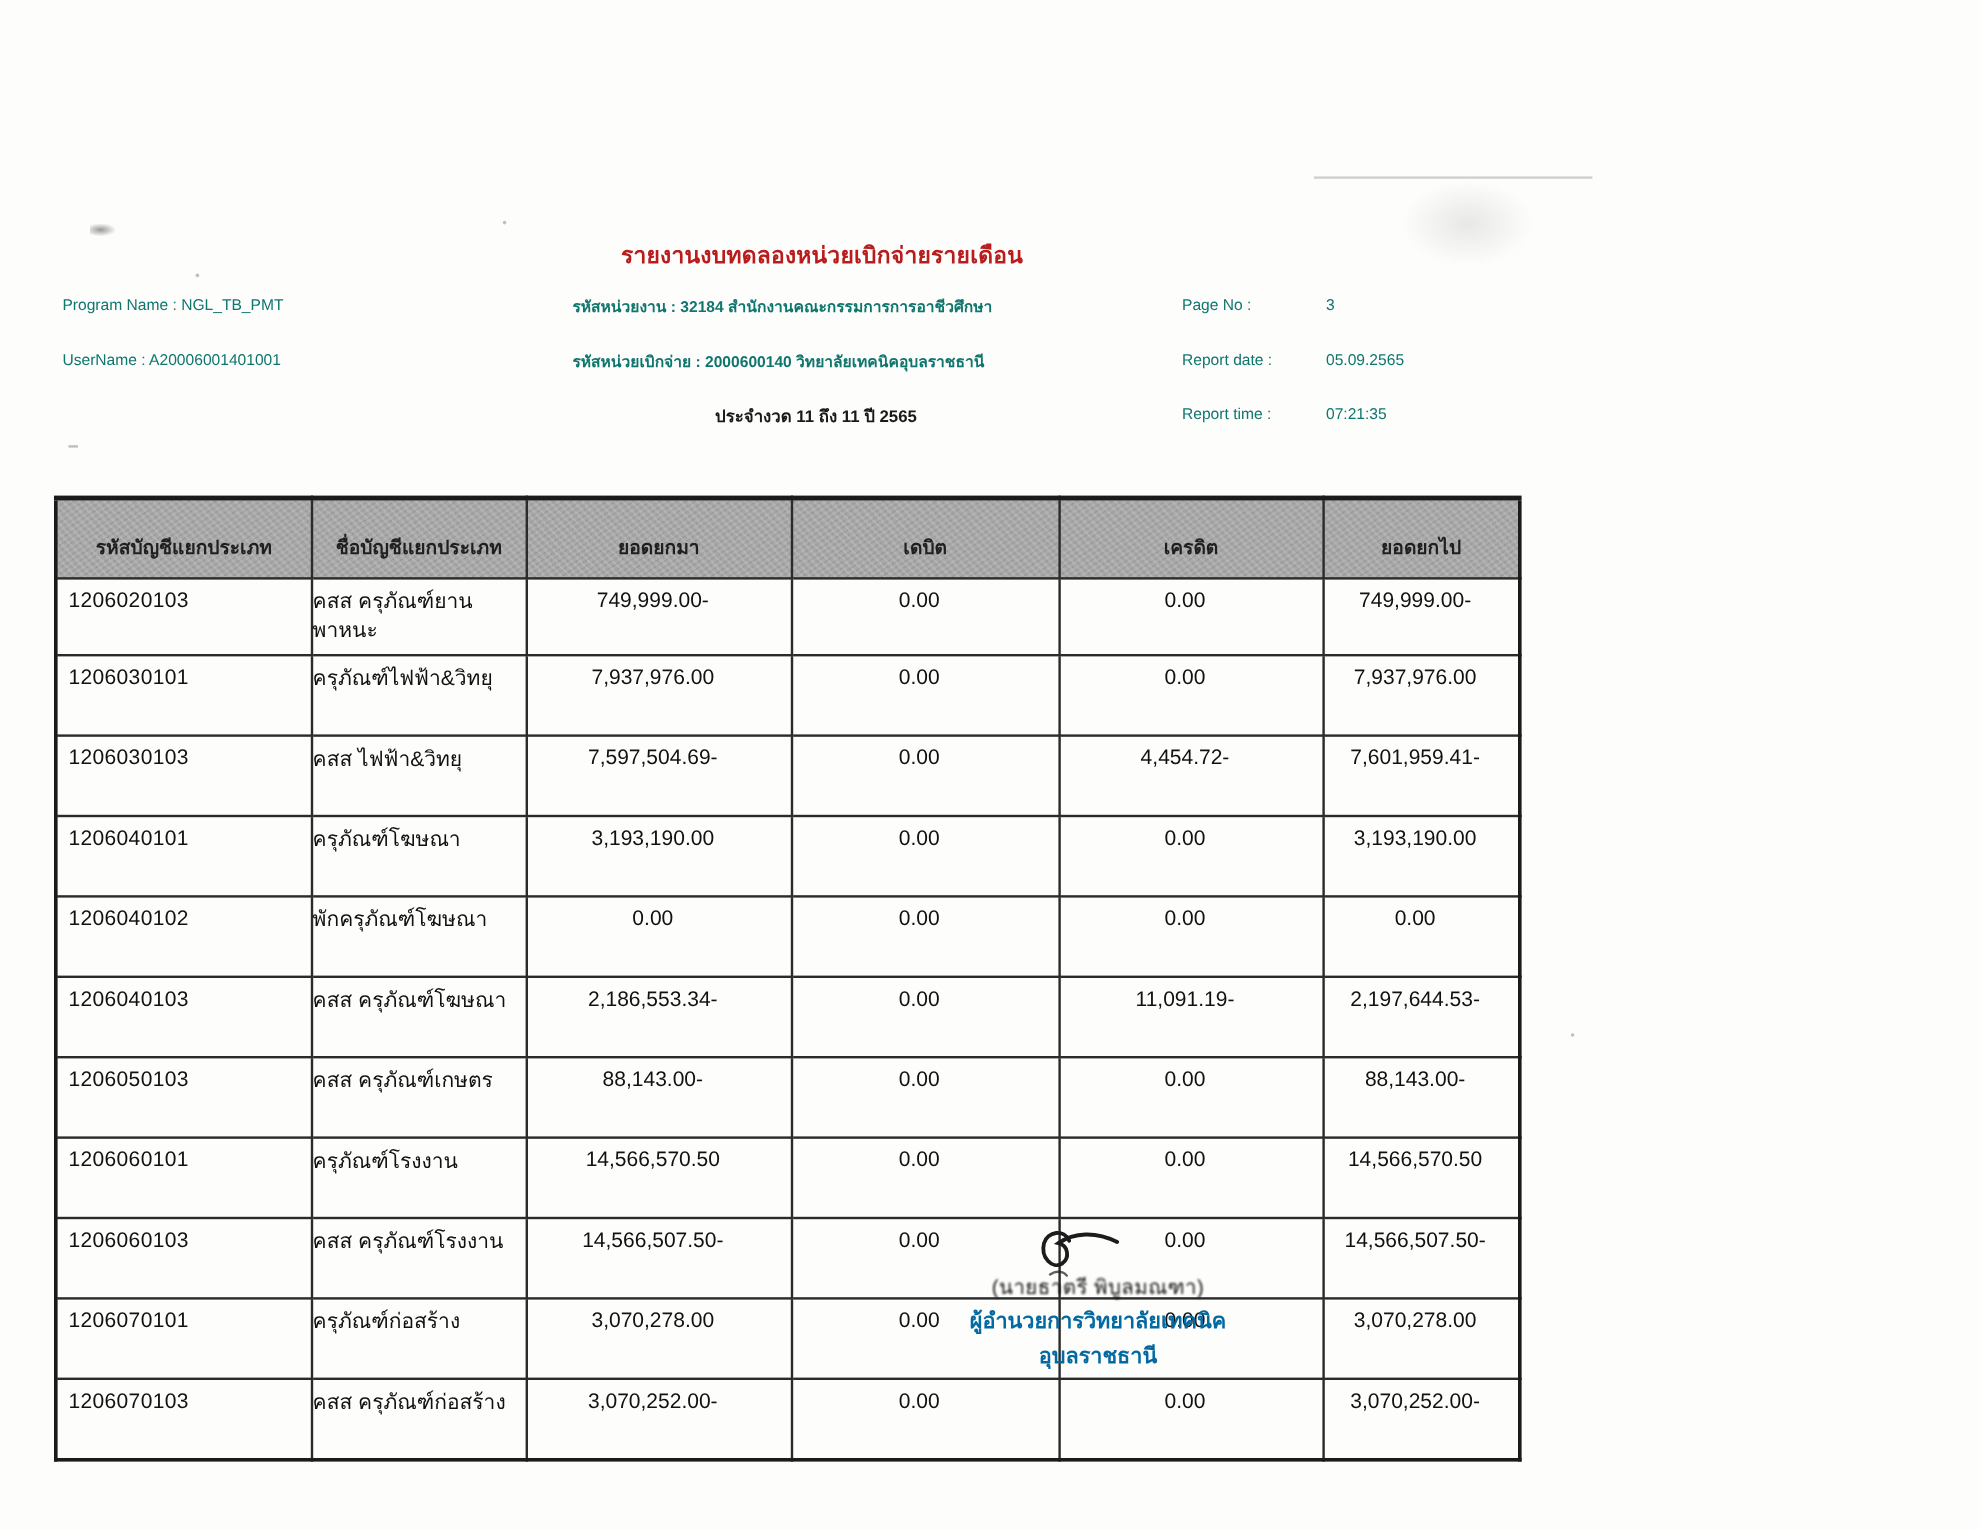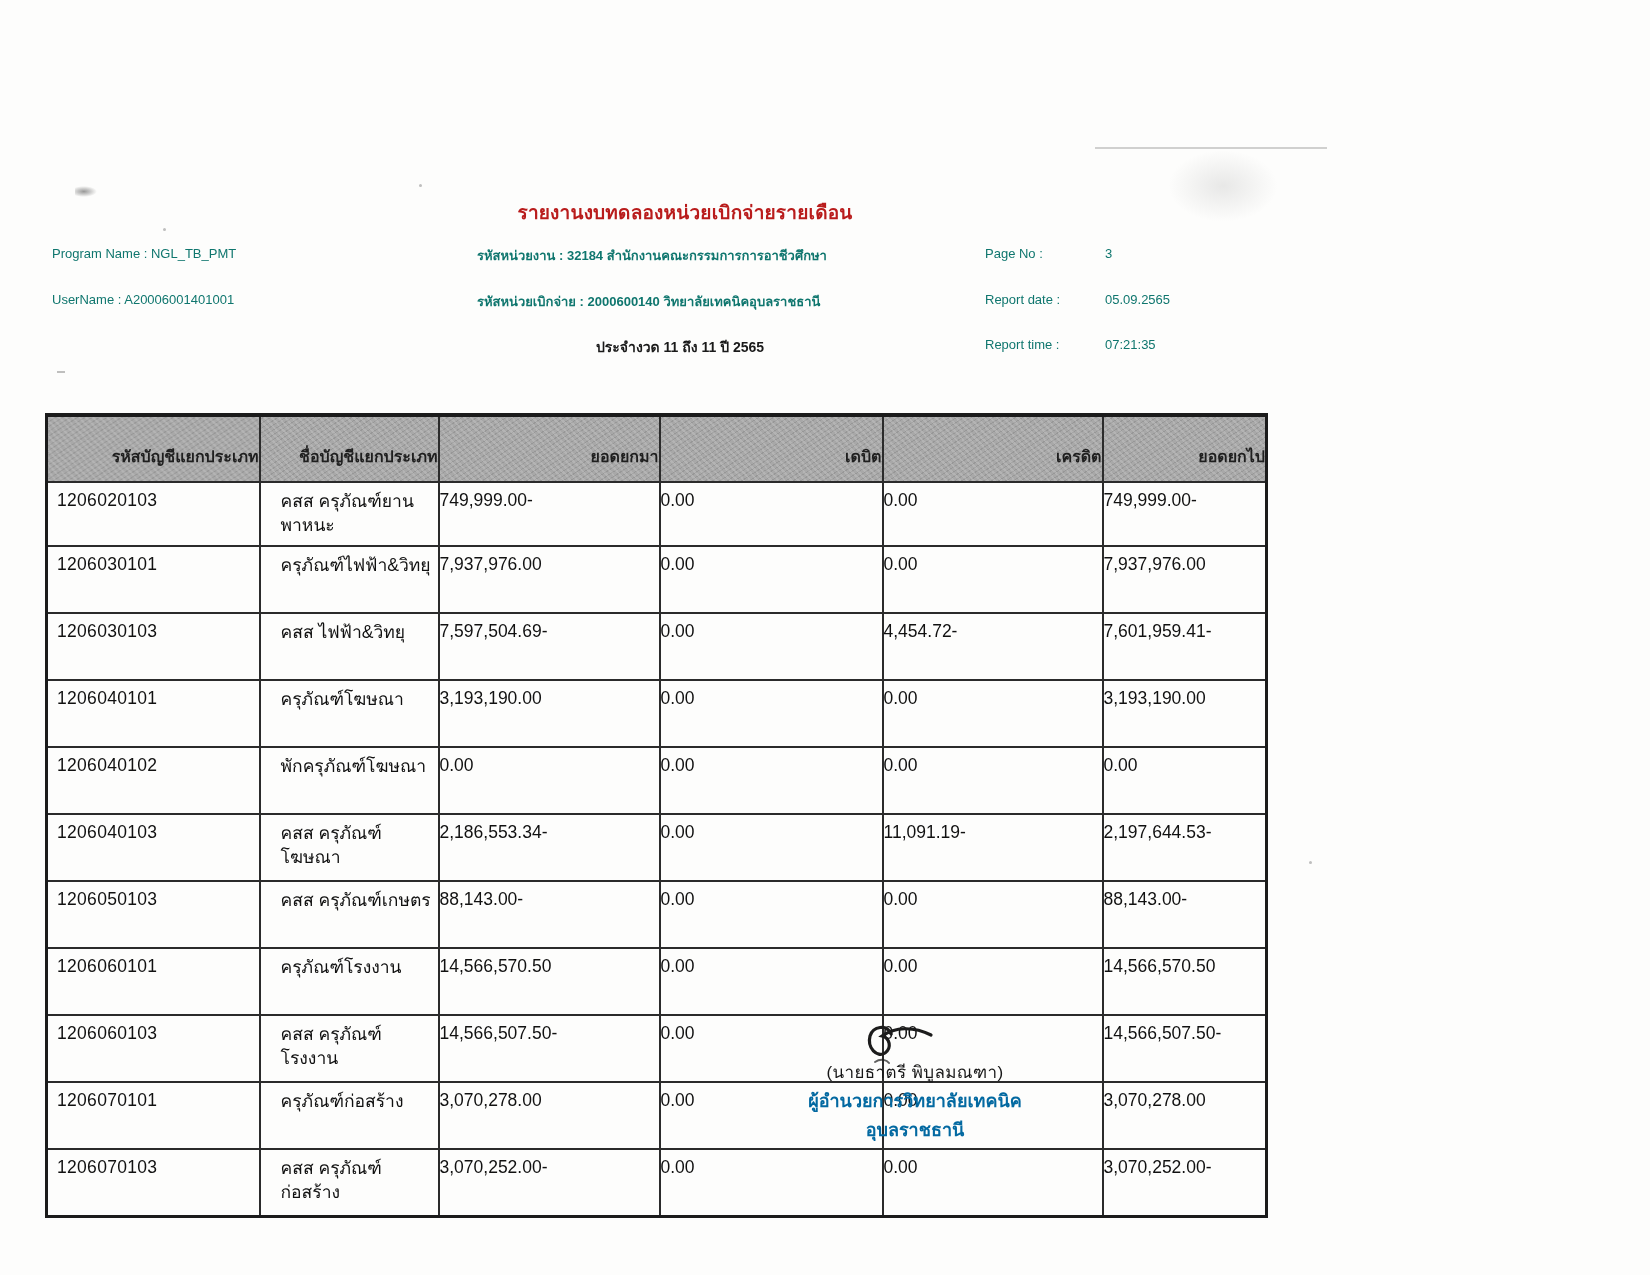--- a/index.html
+++ b/index.html
@@ -23,33 +23,33 @@
   .hl-r-label{left:985px}
   .hl-r-value{left:1105px}
   .r1{top:246px}.r2{top:292px}.r3{top:337px}
 
   
   .tb-wrap{position:absolute;left:45px;top:413px;width:1221px}
   table.report{border-collapse:collapse;table-layout:fixed;width:1220px;
     border:3px solid #1b1b1b;border-top-width:4px}
   table.report th,table.report td{border:2px solid #2b2b2b}
   table.report th{
-    height:57px;vertical-align:middle;text-align:right;
+    height:57px;vertical-align:middle;text-align:center;
     font-size:16px;font-weight:bold;color:#1f1f1f;padding-top:14px;
     background-color:#a8a8a8;
     background-image:
       repeating-linear-gradient(47deg,rgba(255,255,255,.14) 0 2px,rgba(0,0,0,0) 2px 5px),
       repeating-linear-gradient(-33deg,rgba(0,0,0,.10) 0 1px,rgba(0,0,0,0) 1px 4px);
   }
   table.report td{vertical-align:top;font-size:17.5px;color:#111;padding-top:7px;background:#fdfdfc}
   table.report tr{height:67px}
   table.report tbody tr:first-child{height:64px}
   td.cell-code{padding-left:9px;letter-spacing:.3px}
-  td.cell-name{padding-left:20px;line-height:1.35}
-  td.cell-num{text-align:left;padding-right:10px}
+  td.cell-name{padding-left:0;line-height:1.35}
+  td.cell-num{text-align:center;padding-right:10px}
 
   
   .sig-squiggle{position:absolute;left:853px;top:1018px;width:86px;height:54px}
   .sig-name{position:absolute;top:1058px;left:770px;width:290px;text-align:center;
     font-size:17px;font-weight:normal;color:#171717;filter:blur(.7px);letter-spacing:.4px;z-index:5}
   .sig-title{position:absolute;top:1086px;left:760px;width:310px;text-align:center;
     font-size:18px;font-weight:bold;color:#0369a1;filter:blur(.45px)}
 
   
   .artifact{position:absolute;pointer-events:none}

